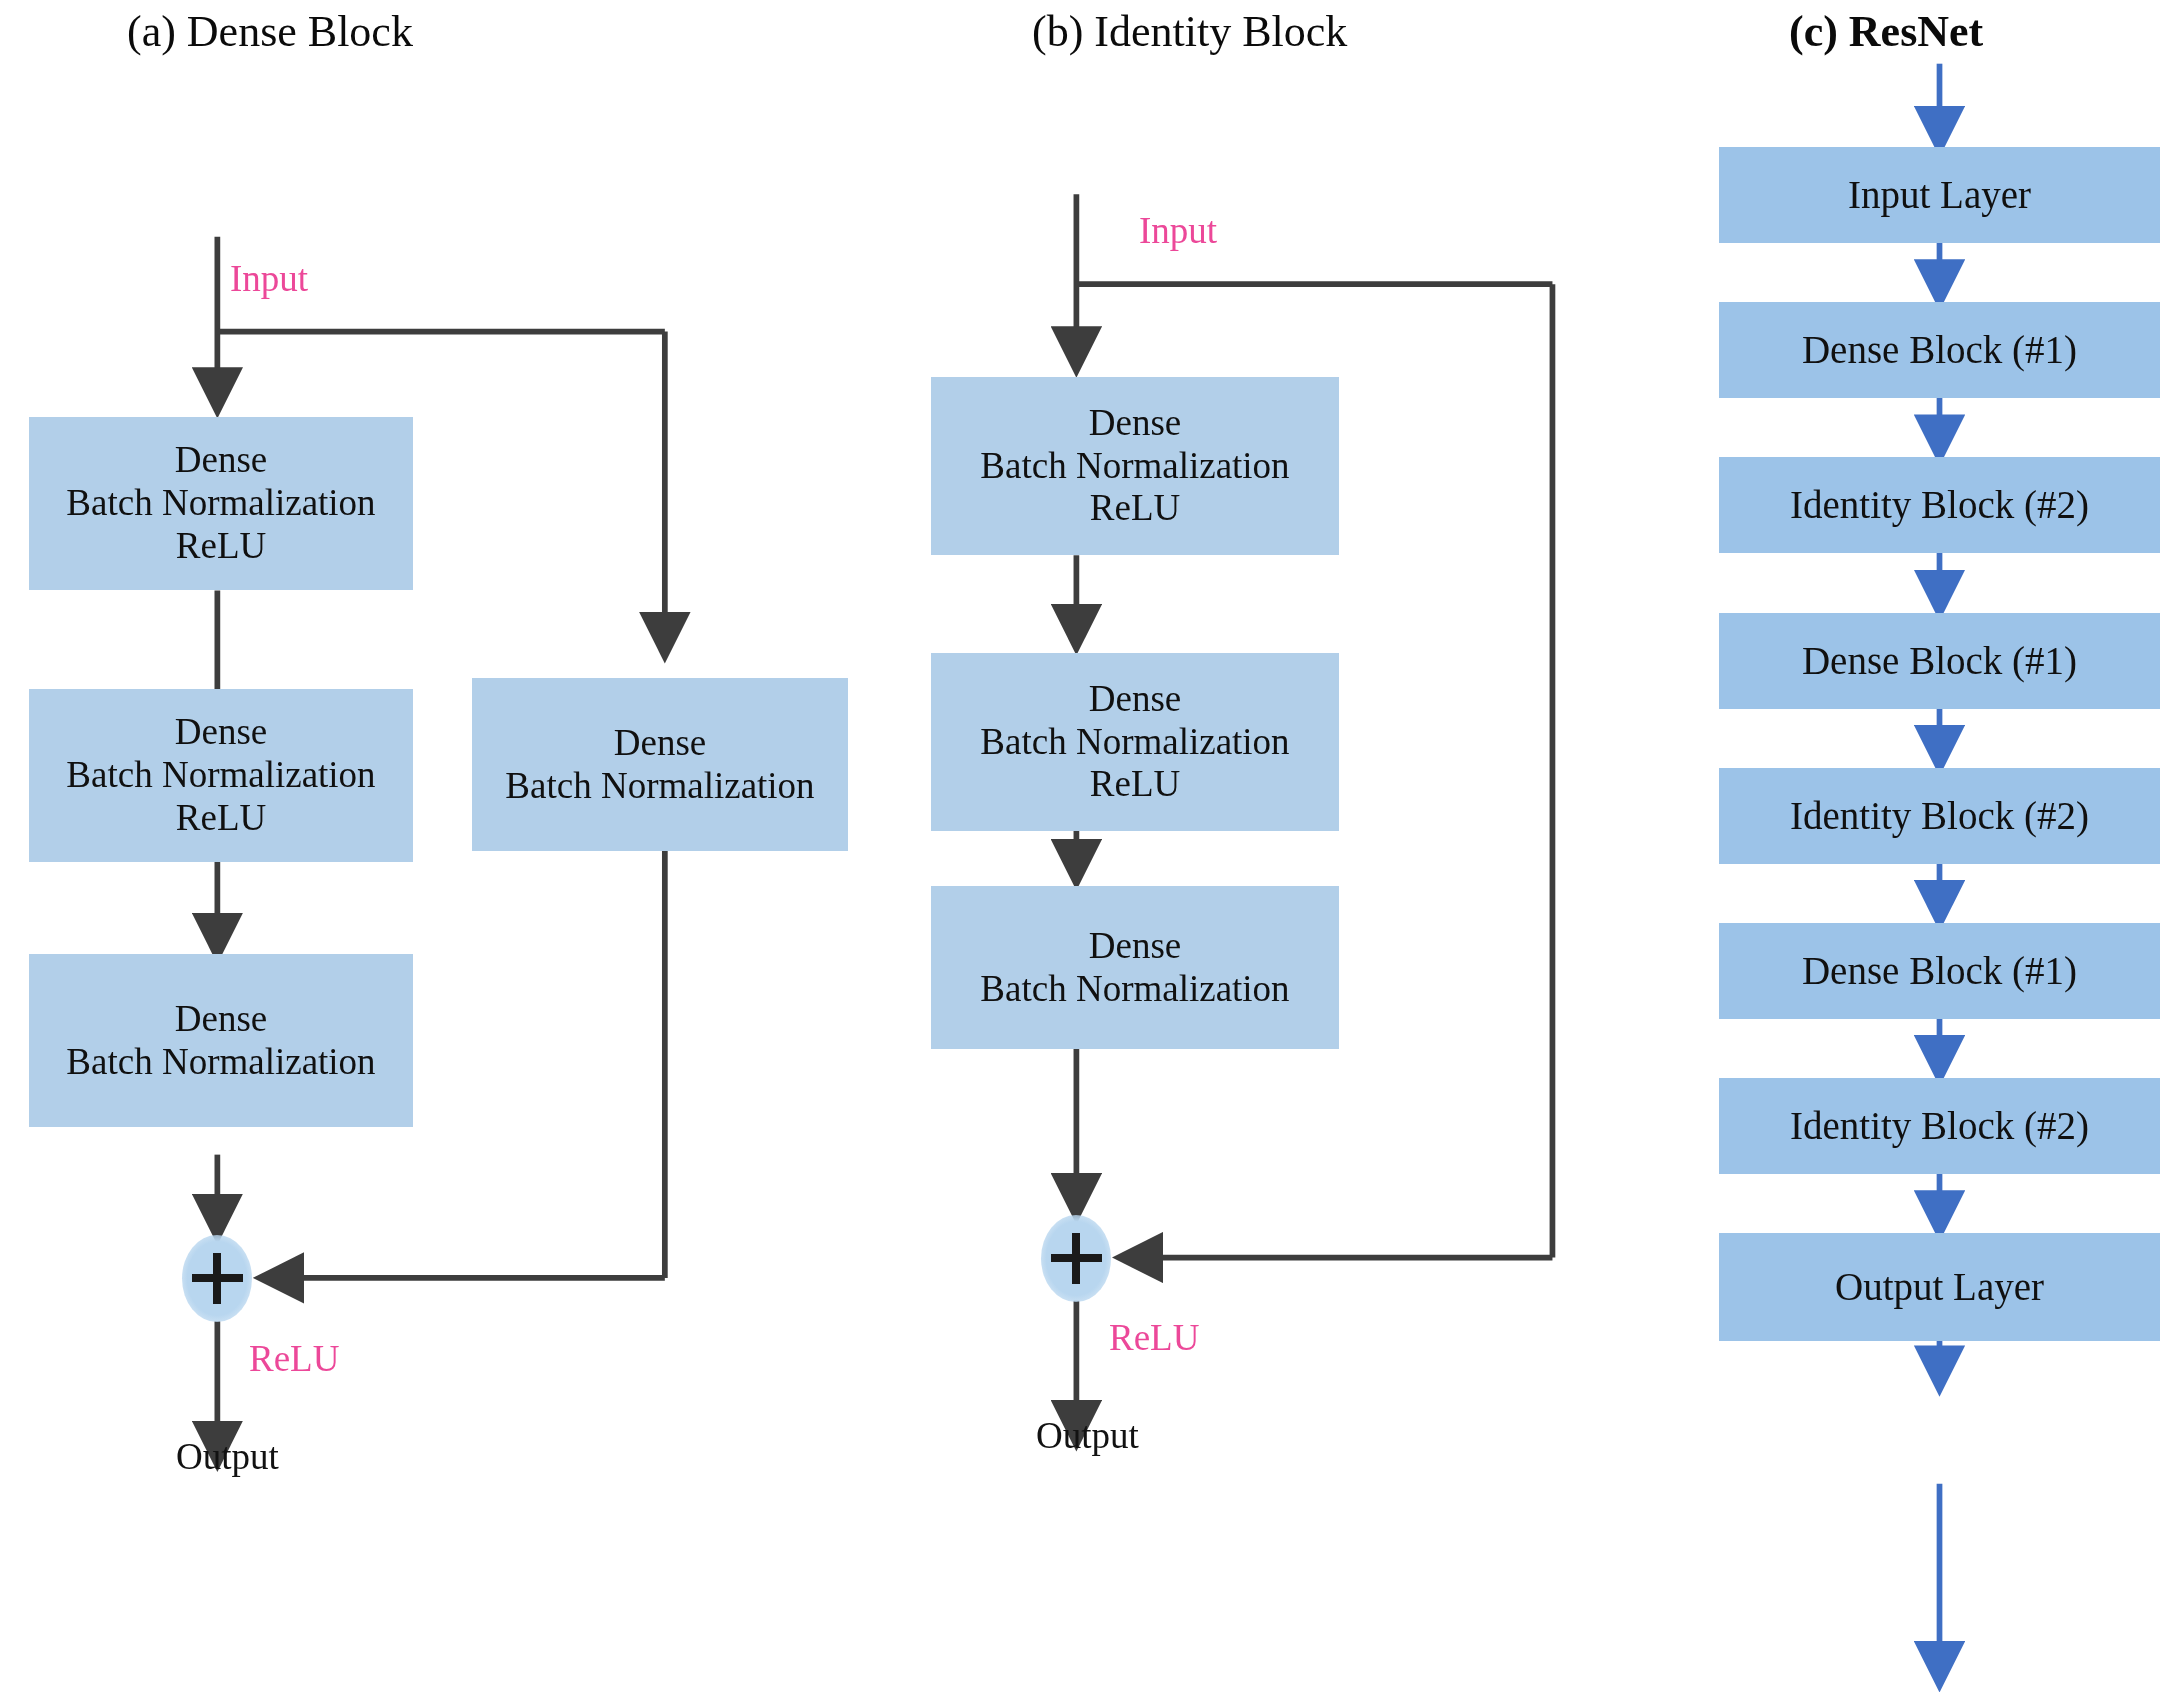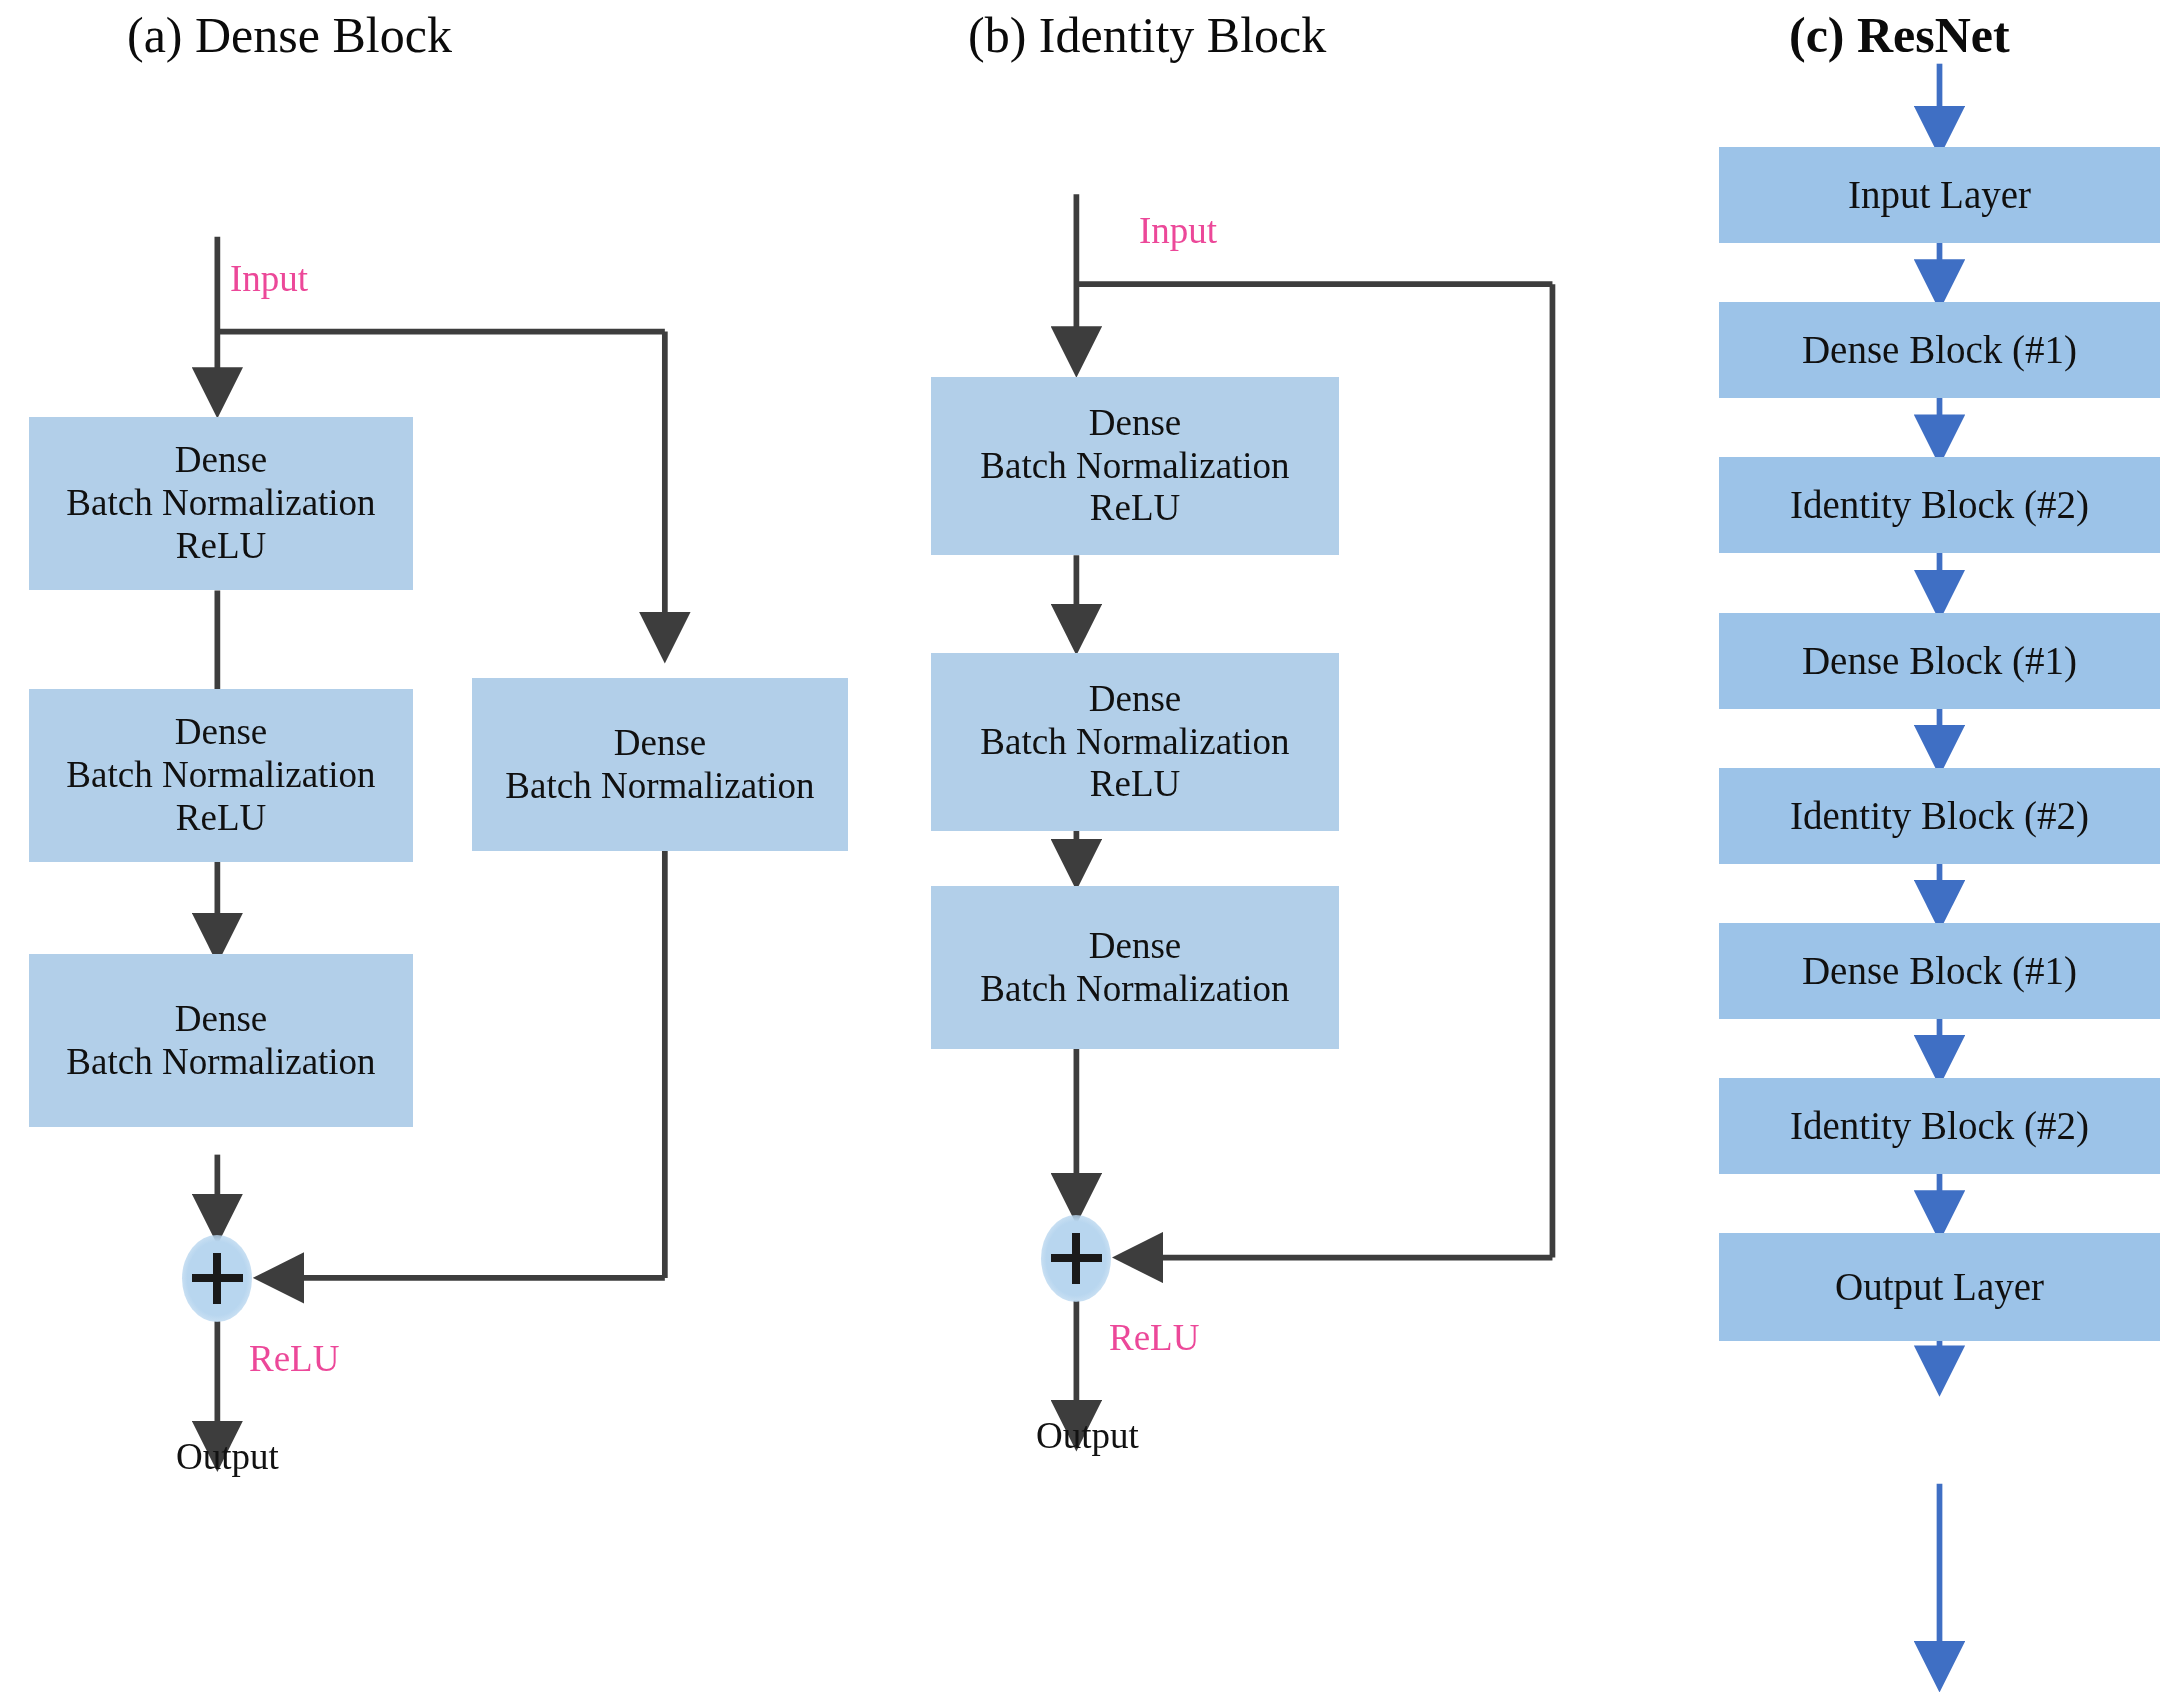--- a/index.html
+++ b/index.html
@@ -10,21 +10,21 @@
   }
   #canvas{
     position:relative;
     width:2183px;
     height:1705px;
     background:#ffffff;
     overflow:hidden;
   }
   .panel-title{
     position:absolute;
-    font-size:50px;
+    font-size:44px;
     line-height:1;
     white-space:nowrap;
     color:#0b0b0b;
   }
   .blk{
     position:absolute;
     background:#b2cfe9;
     display:flex;
     flex-direction:column;
     align-items:center;
@@ -157,21 +157,21 @@
   </div>
 
   <div class="plus-node" style="left:182px;top:1235px;">
     <span class="pglyph"></span>
   </div>
 
   <div class="edge-label" style="left:249px;top:1340px;">ReLU</div>
 
   <div class="term-label" style="left:176px;top:1438px;">Output</div>
 
-  <div class="panel-title" style="left:968px;top:9.8px;">(b) Identity Block</div>
+  <div class="panel-title" style="left:1032px;top:9.8px;">(b) Identity Block</div>
 
   <div class="edge-label" style="left:1139px;top:212px;">Input</div>
 
   <div class="blk" style="left:931px;top:377px;width:408px;height:178px;">
     <div class="ln">Dense</div>
     <div class="ln">Batch Normalization</div>
     <div class="ln">ReLU</div>
   </div>
 
   <div class="blk" style="left:931px;top:653px;width:408px;height:178px;">

